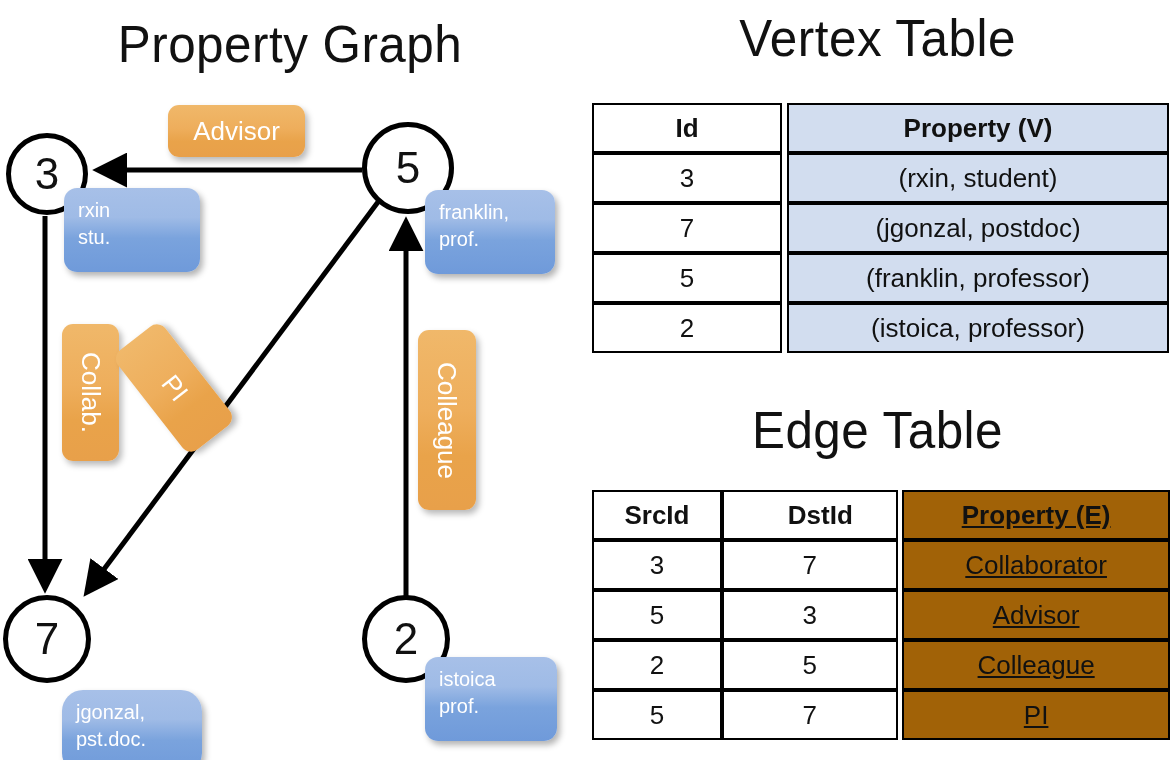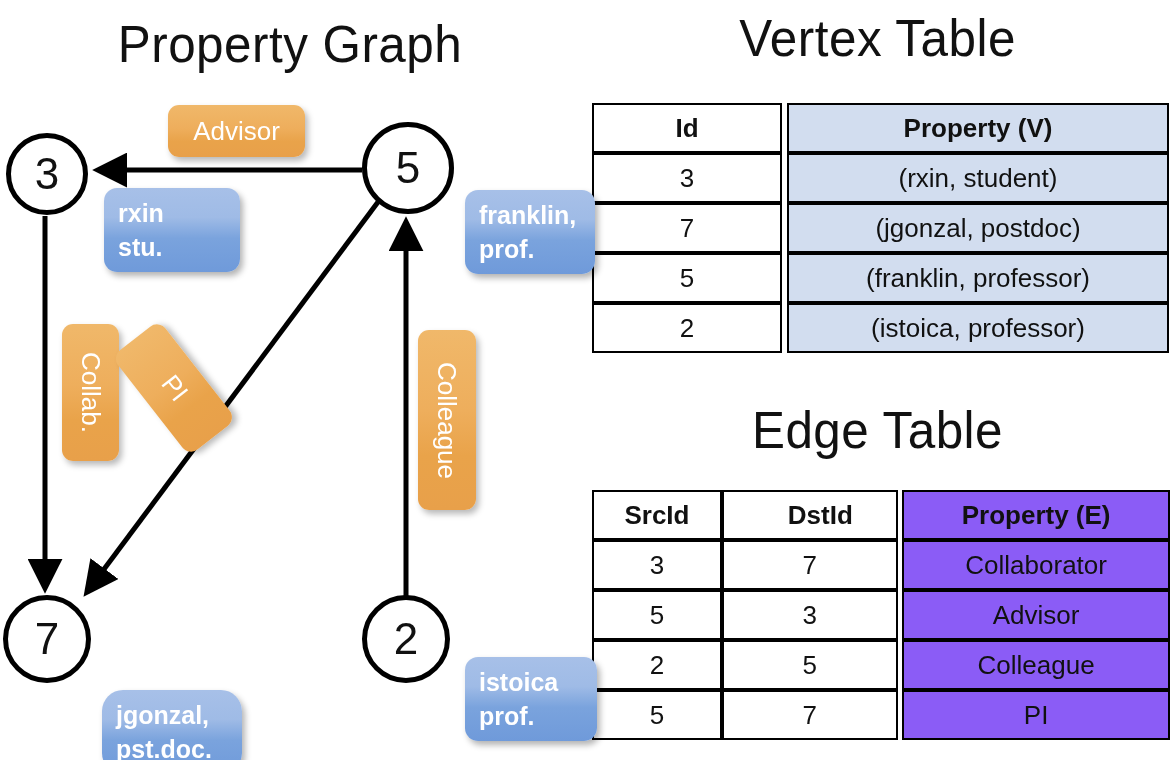--- a/index.html
+++ b/index.html
@@ -63,26 +63,25 @@
 
   
   .prop-box {
     position: absolute;
     box-sizing: border-box;
     border-radius: 13px;
     background: linear-gradient(to bottom, #a7c0e8 0%, #9fbbe6 35%, #7aa3dd 60%, #6f9ada 100%);
     box-shadow: 3px 4px 6px rgba(0,0,0,0.30);
     color: #ffffff;
     font-family: "Liberation Sans", sans-serif;
-    font-weight: 700;
-    font-size: 25px;
+    font-weight: 400;
+    font-size: 20px;
     line-height: 1.35;
     padding: 9px 0 0 14px;
     z-index: 4;
-    margin-left: 40px;
   }
   #box-rxin     { left: 64px;  top: 188px; width: 136px; height: 84px; }
   #box-franklin { left: 425px; top: 190px; width: 130px; height: 84px; }
   #box-jgonzal  { left: 62px;  top: 690px; width: 140px; height: 84px; border-radius: 21px; }
   #box-istoica  { left: 425px; top: 657px; width: 132px; height: 84px; }
   .prop-box div { white-space: nowrap; }
 
   
   .edge-label {
     position: absolute;
@@ -124,21 +123,21 @@
   }
   .grid-table td, .grid-table th {
     border: 2px solid #000;
     text-align: center;
     padding: 0;
     height: 46px;
     font-weight: 300;
   }
   .grid-table th { font-weight: 700; font-size: 26px; }
   .cell-blue  { background: #d2ddef; }
-  .cell-peach { background: #8b5cf6; }
+  .cell-peach { background: #a16207; text-decoration: underline; }
   .spacer-col { border: none !important; width: 5px; background: #fff; }
 
   #vertex-table { left: 592px; top: 103px; }
   #edge-table   { left: 592px; top: 490px; }
 
   #vertex-table .col-id   { width: 186px; margin-top: 42px; }
   #vertex-table .col-prop { width: 378px; text-align: center; }
 
   #edge-table .col-src  { width: 131px; text-align: center; }
   #edge-table .col-dst  { width: 158px; padding-left: 21px; }

